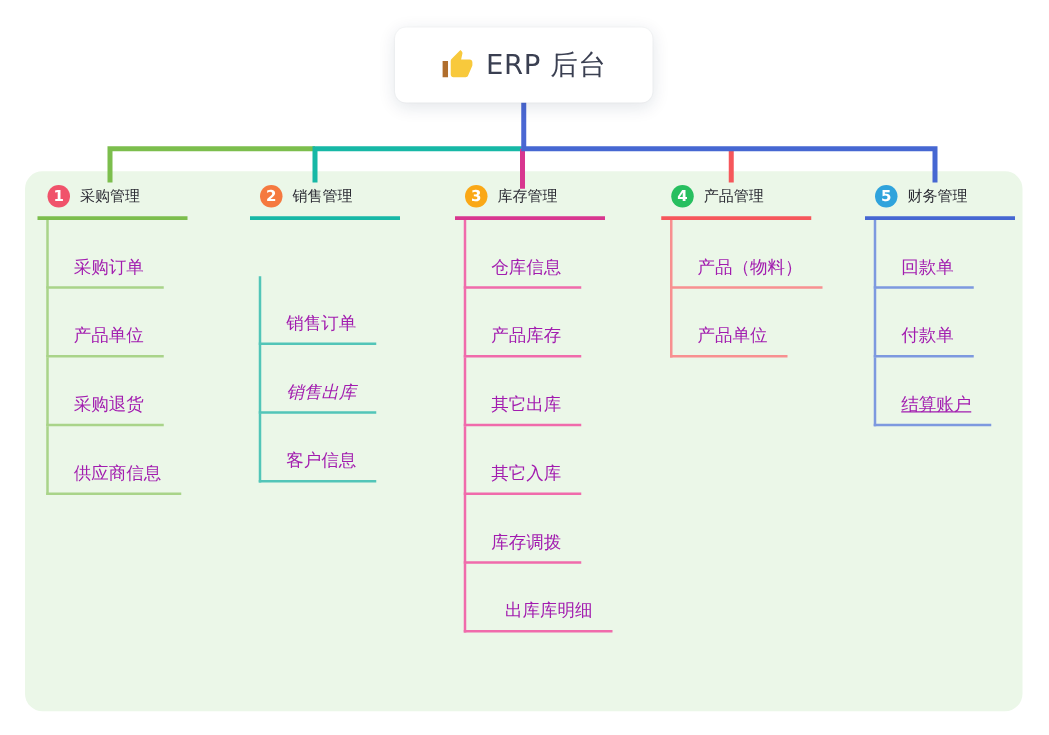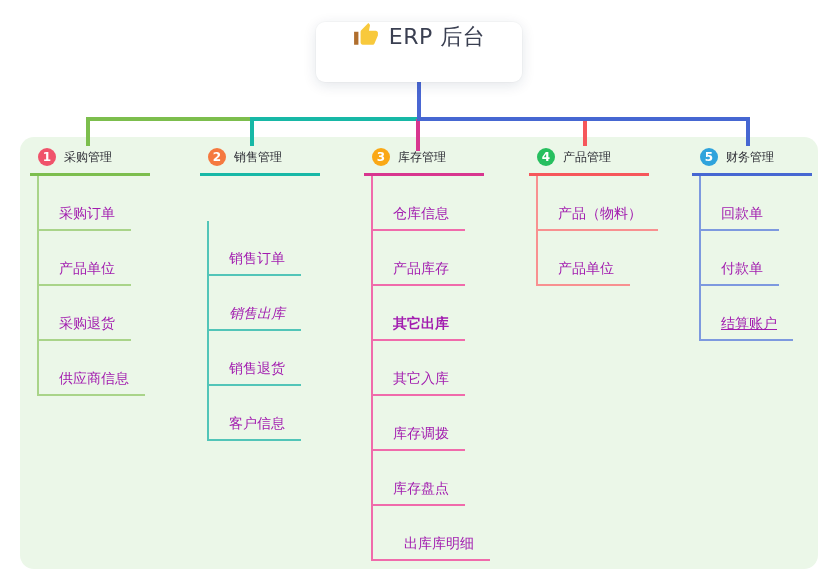--- a/index.html
+++ b/index.html
@@ -6,21 +6,21 @@
   body{
     width:839px;height:588px;position:relative;overflow:hidden;
     font-family:"DejaVu Sans","Liberation Sans",sans-serif;
     -webkit-font-smoothing:antialiased;
   }
   
   .root-card{
     position:absolute;left:316px;top:22px;width:206px;height:60px;
     background:#ffffff;border-radius:9px;
     box-shadow:0 3px 14px rgba(20,40,70,.12), 0 0 0 1px rgba(0,0,0,.02);
-    display:flex;justify-content:center;gap:10px;
+    display:flex;align-items:center;justify-content:center;gap:10px;
     z-index:3;cursor:pointer;
   }
   .root-label{font-size:22px;color:#3a3f51;letter-spacing:.5px;}
   
   .panel{
     position:absolute;left:20px;top:137px;width:798px;height:432px;
     border-radius:14px;z-index:0;
   }
   
   .connectors{position:absolute;left:0;top:0;width:839px;height:588px;z-index:1;pointer-events:none;}
@@ -80,36 +80,34 @@
       </div>
     </div>
     <div class="branch" style="left: 200px;">
       <div class="branch-head" style="border-bottom-color: rgb(23, 184, 166);">
         <span class="badge" style="background: rgb(245, 121, 63);">2</span>
         <span class="branch-title">销售管理</span>
       </div>
       <div class="children">
         <div class="child" style="border-left-color: rgb(82, 197, 184); border-bottom-color: rgb(82, 197, 184); margin-top: 45px;">销售订单</div>
         <div class="child" style="border-left-color: rgb(82, 197, 184); border-bottom-color: rgb(82, 197, 184); font-style: italic;">销售出库</div>
-        <div class="child" style="border-left-color: rgb(82, 197, 184); border-bottom-color: rgb(82, 197, 184);">销售退货</div>
         <div class="child" style="border-left-color: rgb(82, 197, 184); border-bottom-color: rgb(82, 197, 184);">客户信息</div>
       </div>
     </div>
     <div class="branch" style="left: 364px;">
       <div class="branch-head" style="border-bottom-color: rgb(216, 54, 143);">
         <span class="badge" style="background: rgb(250, 168, 22);">3</span>
         <span class="branch-title">库存管理</span>
       </div>
       <div class="children">
         <div class="child" style="border-left-color: rgb(240, 107, 171); border-bottom-color: rgb(240, 107, 171);">仓库信息</div>
         <div class="child" style="border-left-color: rgb(240, 107, 171); border-bottom-color: rgb(240, 107, 171);">产品库存</div>
-        <div class="child" style="border-left-color: rgb(240, 107, 171); border-bottom-color: rgb(240, 107, 171); font-weight: bold;">其它出库</div>
+        <div class="child" style="border-left-color: rgb(240, 107, 171); border-bottom-color: rgb(240, 107, 171);">其它出库</div>
         <div class="child" style="border-left-color: rgb(240, 107, 171); border-bottom-color: rgb(240, 107, 171);">其它入库</div>
         <div class="child" style="border-left-color: rgb(240, 107, 171); border-bottom-color: rgb(240, 107, 171);">库存调拨</div>
-        <div class="child" style="border-left-color: rgb(240, 107, 171); border-bottom-color: rgb(240, 107, 171);">库存盘点</div>
         <div class="child" style="border-left-color: rgb(240, 107, 171); border-bottom-color: rgb(240, 107, 171); padding-left: 31px;">出库库明细</div>
       </div>
     </div>
     <div class="branch" style="left: 529px;">
       <div class="branch-head" style="border-bottom-color: rgb(246, 87, 91);">
         <span class="badge" style="background: rgb(39, 191, 95);">4</span>
         <span class="branch-title">产品管理</span>
       </div>
       <div class="children">
         <div class="child" style="border-left-color: rgb(248, 144, 144); border-bottom-color: rgb(248, 144, 144);">产品（物料）</div>

